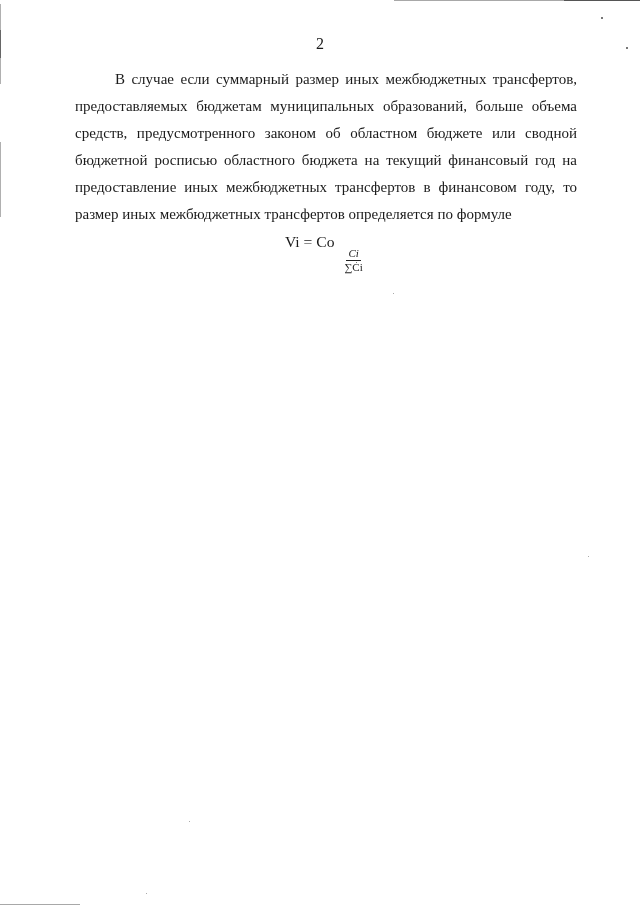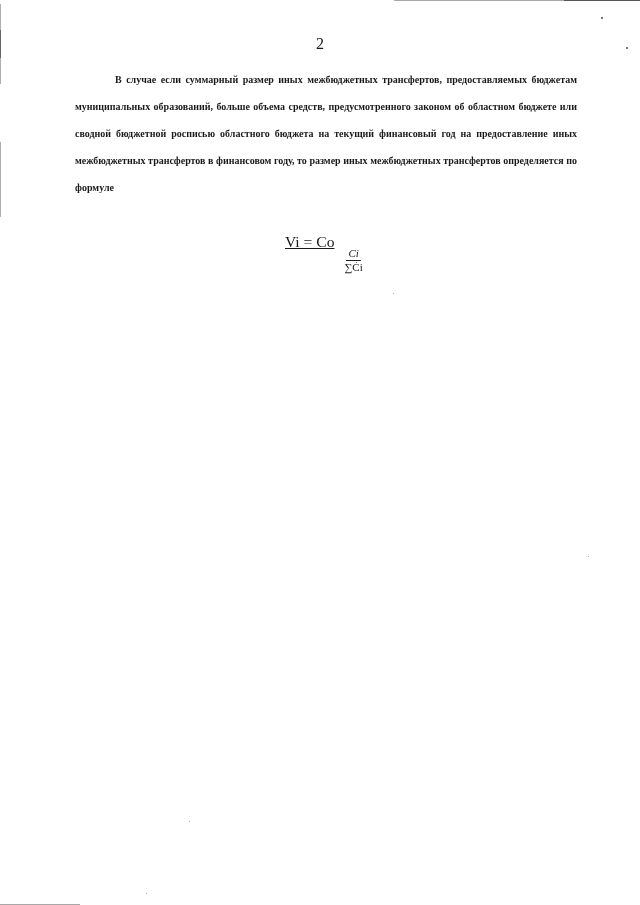--- a/index.html
+++ b/index.html
@@ -14,28 +14,28 @@
     .scan-left-edge-2 { position: absolute; left: 0; top: 30px; width: 1px; height: 28px; background: #666; }
     .scan-left-edge-3 { position: absolute; left: 0; top: 142px; width: 1px; height: 75px; background: #b0b0b0; }
     .scan-bottom-line { position: absolute; left: 0; top: 904px; width: 80px; height: 1px; background: #a8a8a8; }
     .speck { position: absolute; width: 2px; height: 2px; background: #777; }
     .page-number {
       position: absolute; left: 0; width: 640px; top: 34px; text-align: center;
       font-size: 16px; line-height: 20px;
     }
     .body-text {
       position: absolute; left: 75px; top: 66px; width: 502px;
-      font-size: 10px; line-height: 27px; text-align: justify; font-weight: bold;
+      font-size: 15px; line-height: 27px; text-align: justify;
     }
     .body-text p { margin: 0; text-indent: 40px; }
     .formula {
       position: absolute; left: 285px; top: 222px; height: 40px;
       display: flex; align-items: center; font-size: 15.6px;
     }
-    .formula .lhs { white-space: pre; text-decoration: underline; }
+    .formula .lhs { white-space: pre; }
     .fraction {
       display: inline-flex; flex-direction: column; align-items: center; margin-left: 10px;
       font-size: 11px; line-height: 12px; margin-top: 36px;
     }
     .fraction .num { font-style: italic; border-bottom: 1px solid #222; padding: 0 2px 1px 2px; }
     .fraction .den { padding-top: 0; }
   </style>
 </head>
 <body>
 

